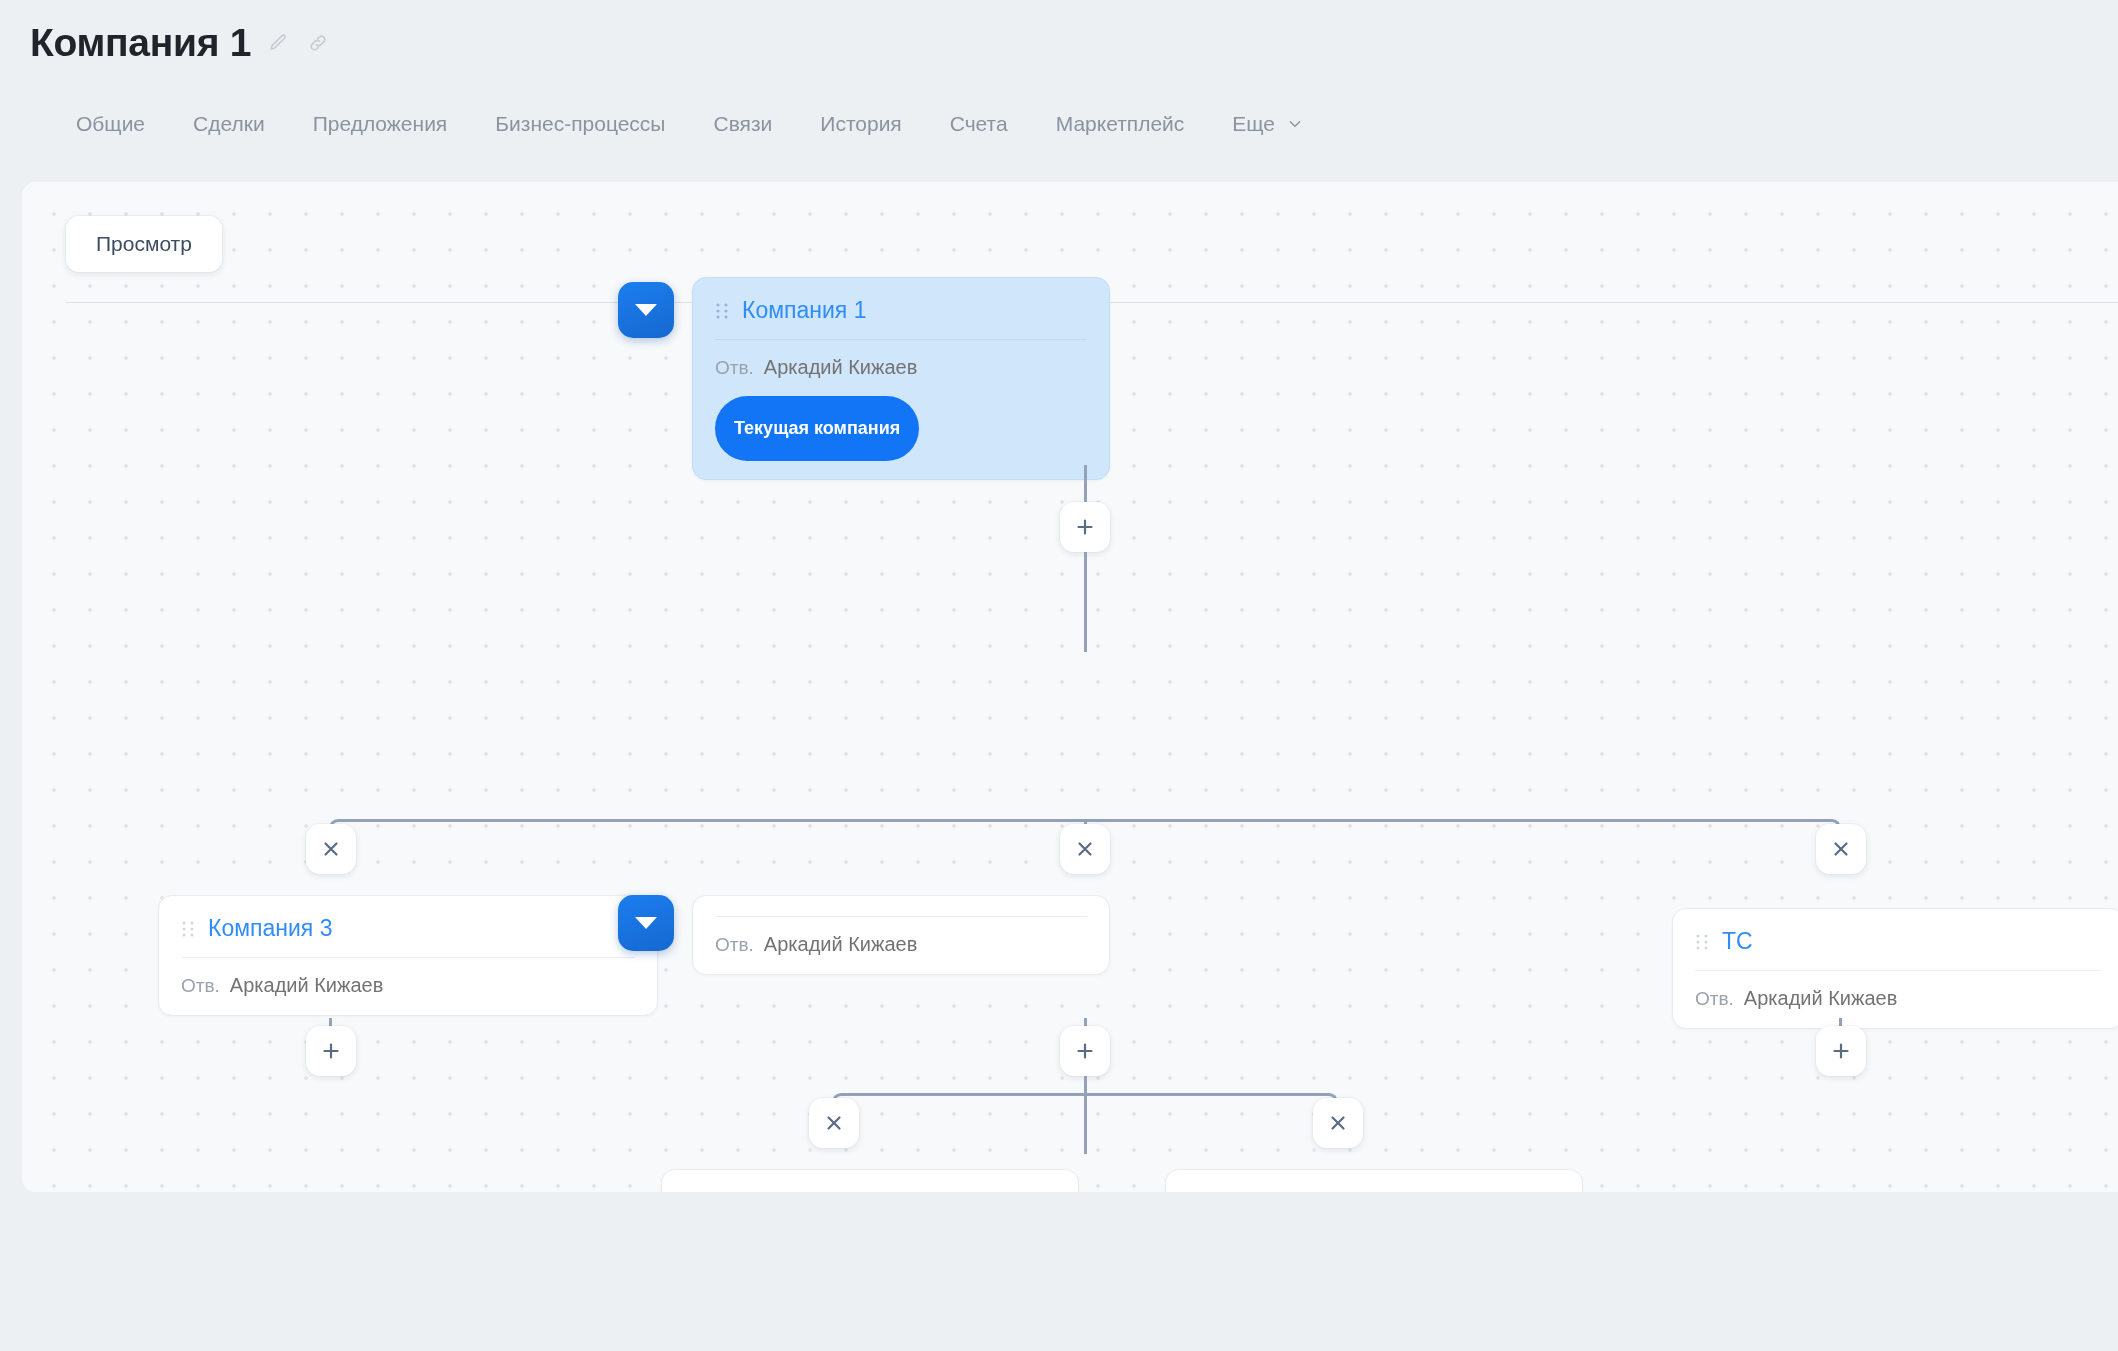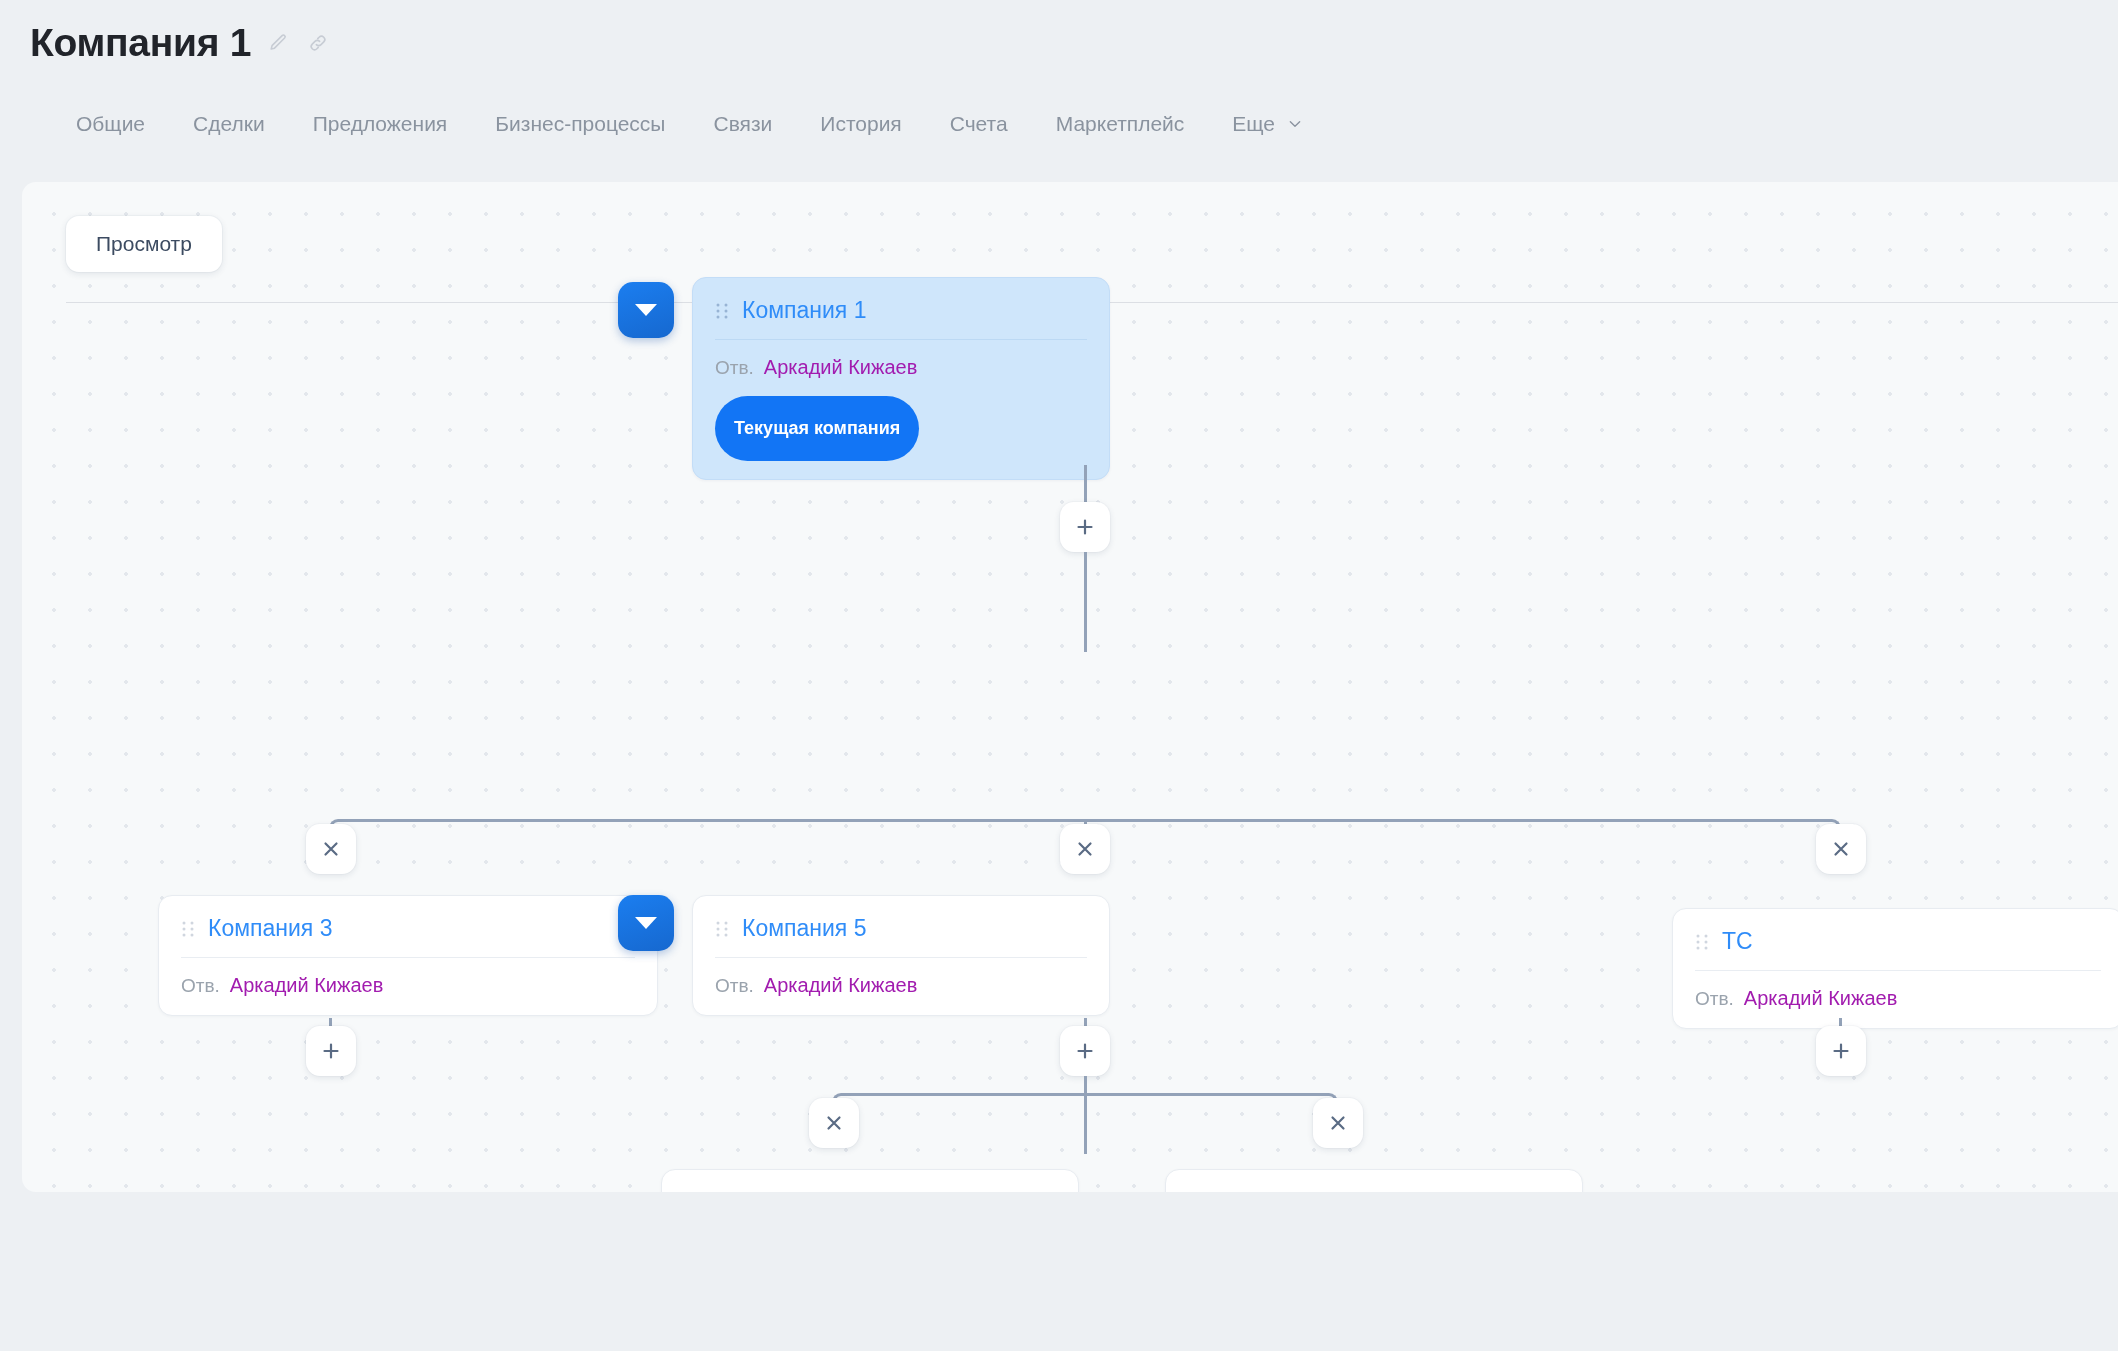--- a/index.html
+++ b/index.html
@@ -77,21 +77,21 @@
   .card-head { display: flex; align-items: center; gap: 13px; padding-bottom: 16px; }
   .grip { width: 14px; height: 18px; flex: 0 0 14px; opacity: .55; }
   .grip svg { display: block; width: 14px; height: 18px; }
   .card-title {
     font-size: 23px; color: #2f8cf8; line-height: 1.1; white-space: nowrap; cursor: pointer;
   }
   .card-rule { height: 1px; background: #e9edf2; margin: 0 0 0 0; }
   .card.current .card-rule { background: #bcd9f4; }
   .card-body { padding-top: 16px; display: flex; align-items: baseline; gap: 10px; }
   .resp-label { font-size: 19px; color: #9aa3ad; }
-  .resp-name { font-size: 20px; color: #a21caf; cursor: pointer; white-space: nowrap; }
+  .resp-name { font-size: 20px; color: #737373; cursor: pointer; white-space: nowrap; }
   .badge {
     display: inline-block; margin-top: 17px;
     background: #1275f5; color: #ffffff;
     font-size: 18px; font-weight: 700;
     padding: 22px 19px; border-radius: 999px; white-space: nowrap;
   }
 
   
   .collapse-btn {
     position: absolute; width: 56px; height: 56px; border: none;
@@ -249,33 +249,20 @@
     <button class="act" style="left:284px; top:844px;">
       <svg viewBox="0 0 24 24" fill="none" stroke="currentColor" stroke-width="2.2" stroke-linecap="round">
         <path d="M12 5.5v13M5.5 12h13"></path>
         </svg>
     </button>
 
     <button class="collapse-btn" style="left:596px; top:713px;">
       <span class="tri"></span>
     </button>
     <div class="card" style="left:670px; top:713px; width:418px;">
-      <div class="card-head">
-        <span class="grip">
-          <svg viewBox="0 0 14 18" fill="#aab6c6">
-            <circle cx="3" cy="3" r="1.5"></circle>
-              <circle cx="11" cy="3" r="1.5"></circle>
-            <circle cx="3" cy="9" r="1.5"></circle>
-              <circle cx="11" cy="9" r="1.5"></circle>
-            <circle cx="3" cy="15" r="1.5"></circle>
-              <circle cx="11" cy="15" r="1.5"></circle>
-          </svg>
-        </span>
-        <span class="card-title">Компания 5</span>
-      </div>
       <div class="card-rule"></div>
       <div class="card-body">
         <span class="resp-label">Отв.</span>
         <span class="resp-name">Аркадий Кижаев</span>
       </div>
     </div>
 
     <div class="card" style="left:1650px; top:726px; width:452px;">
       <div class="card-head">
         <span class="grip">

